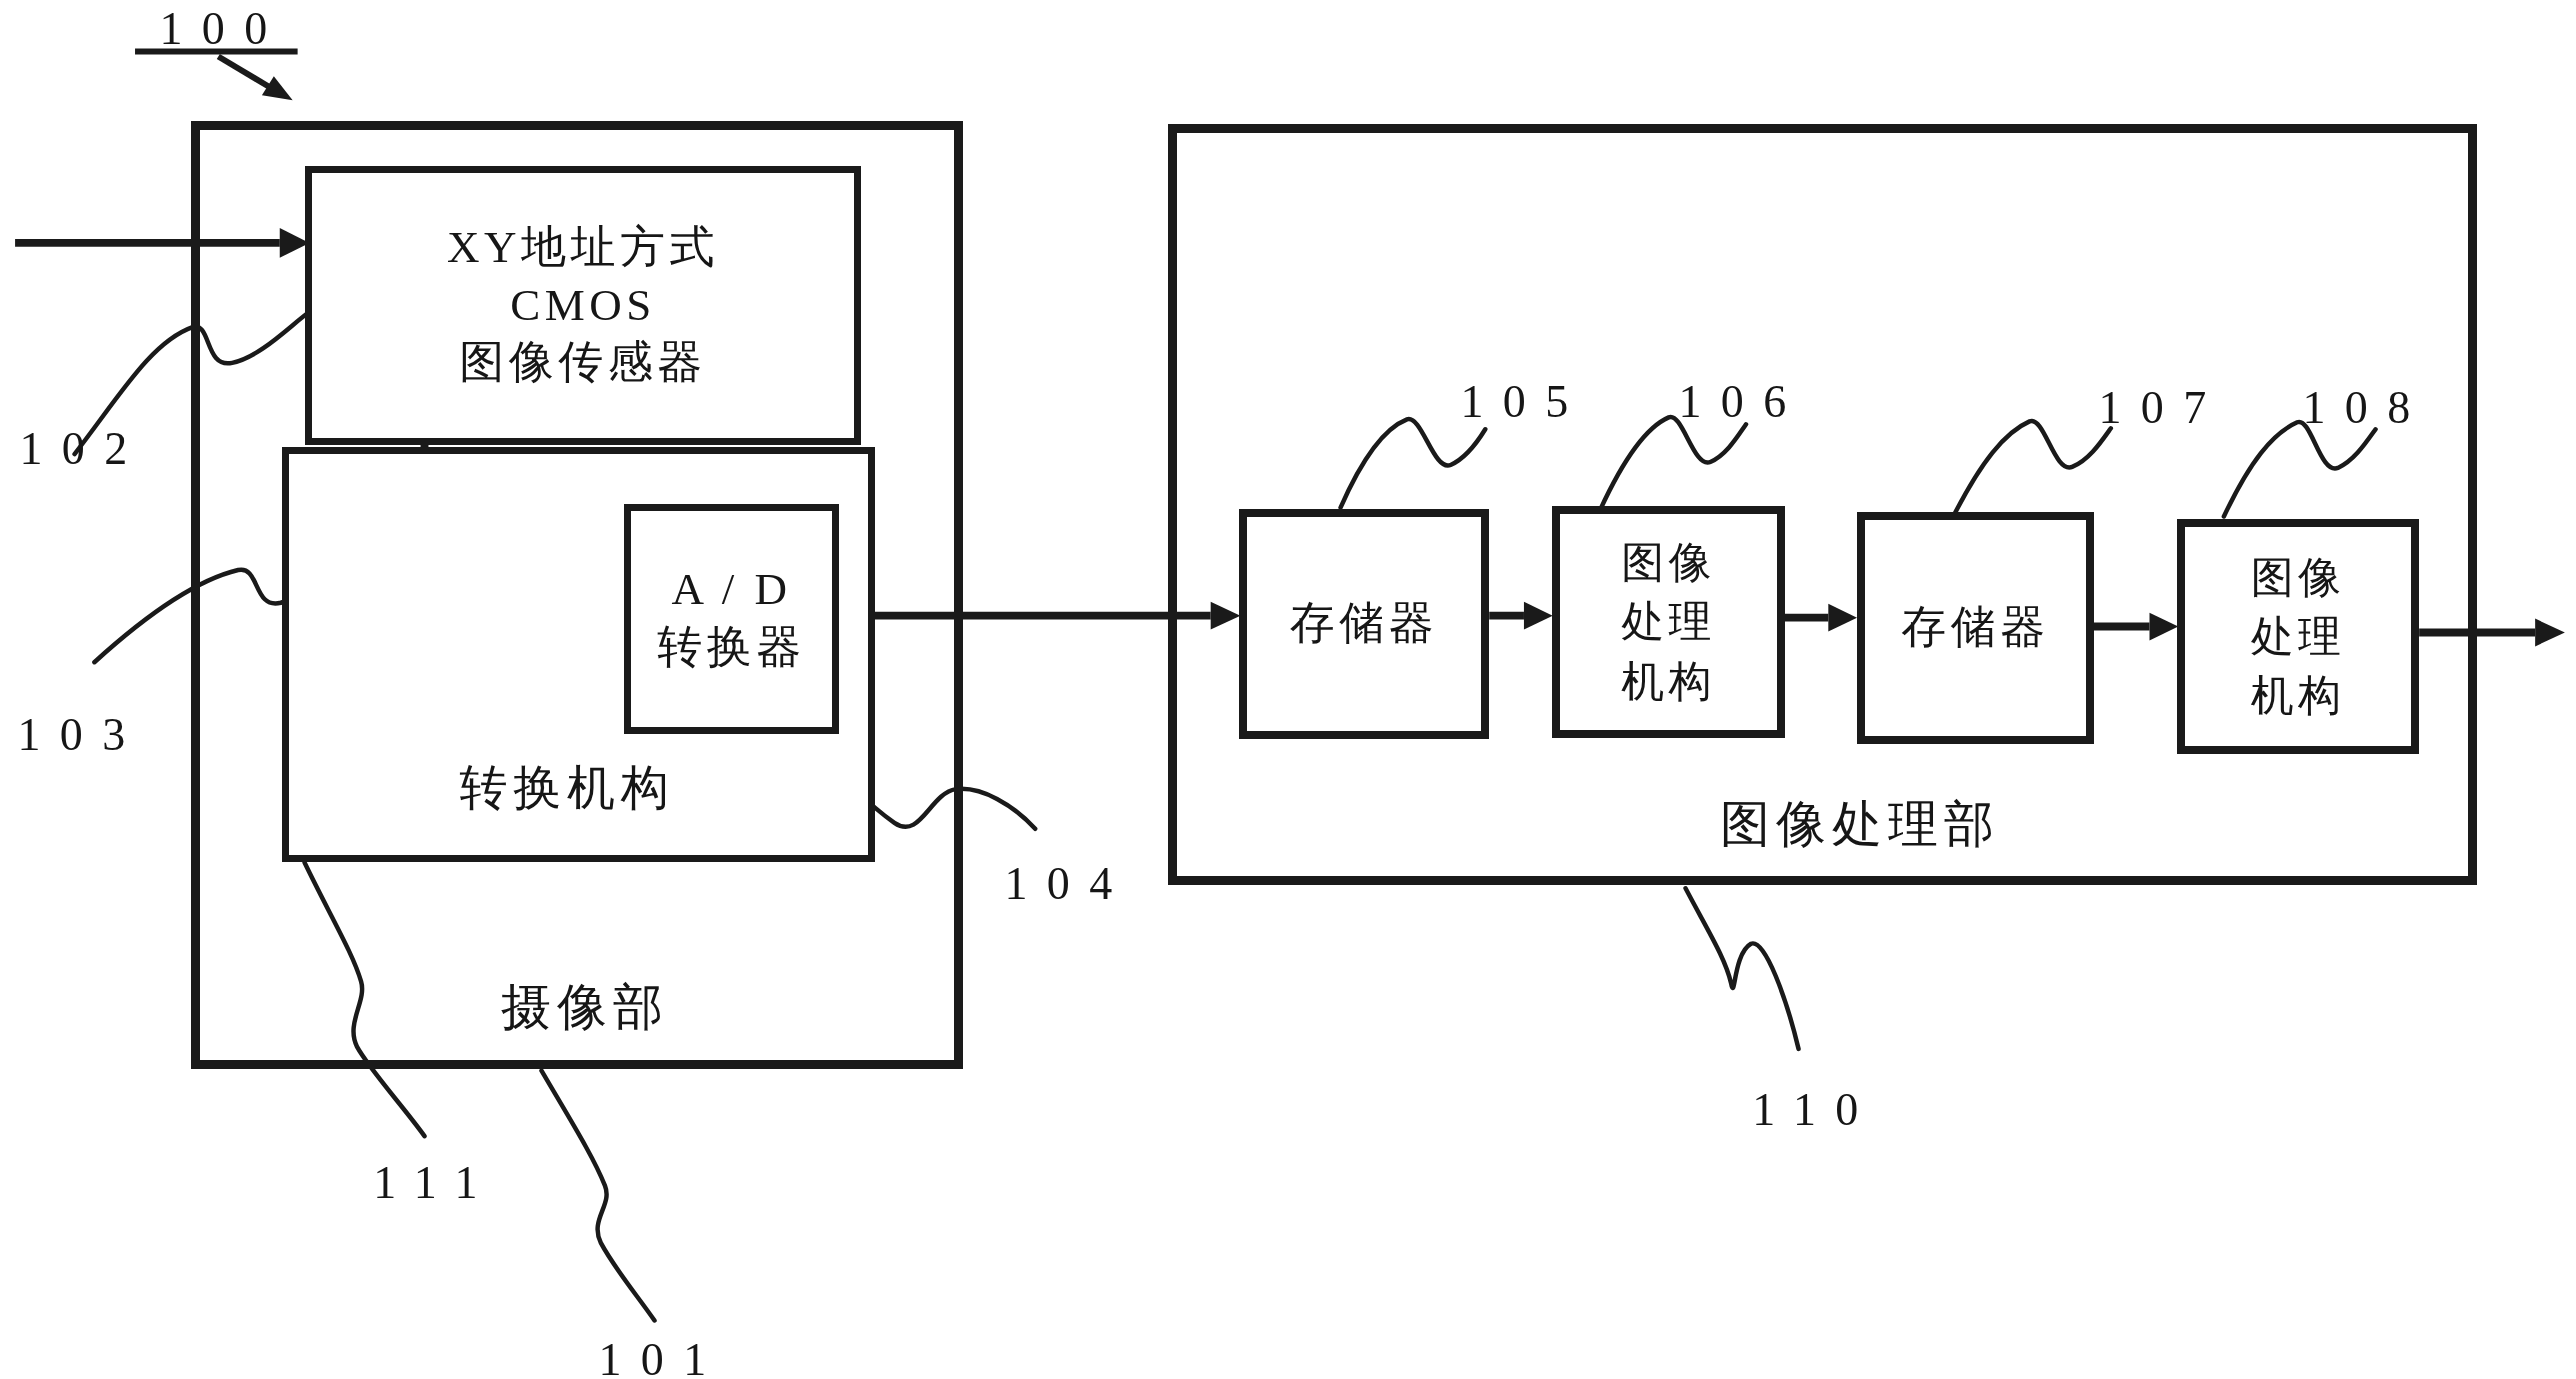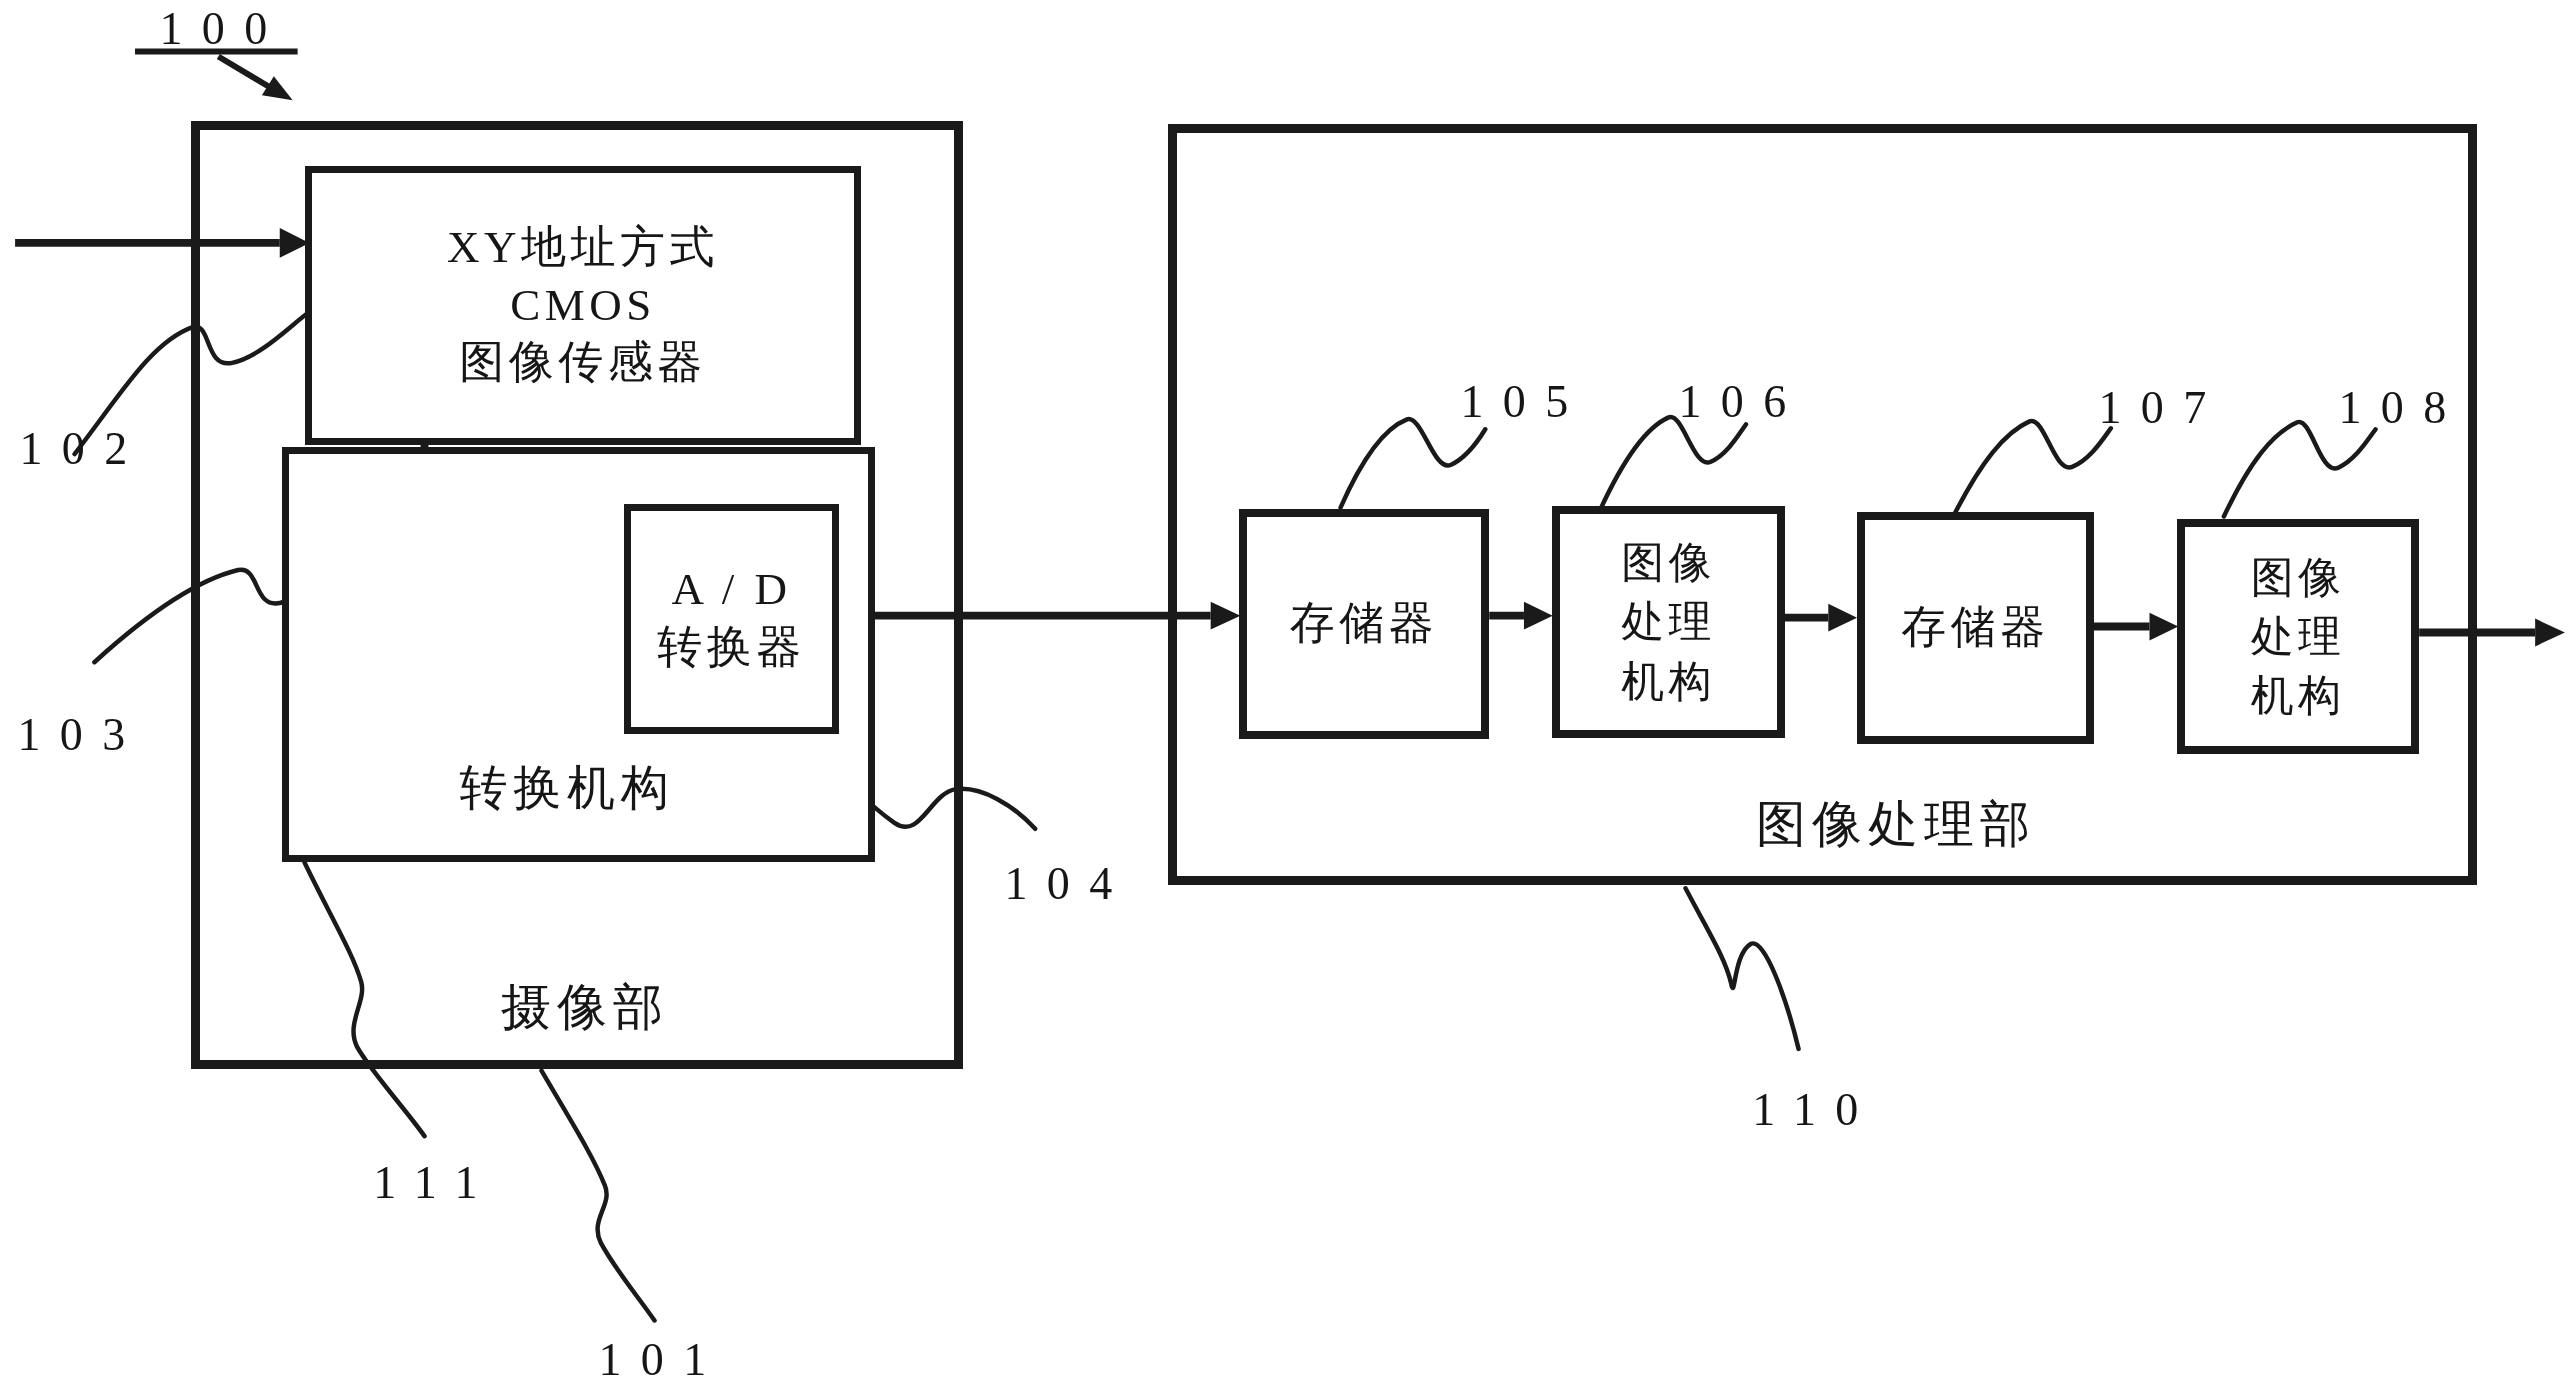--- a/index.html
+++ b/index.html
@@ -131,28 +131,28 @@
   <div class="box unit-big" style="left:1857px;top:512px;width:237px;height:232px;">
     <div class="box-label">存储器</div>
   </div>
 
   <div class="box unit-big proc" style="left:2177px;top:519px;width:242px;height:235px;">
     <div class="box-label">图像
 处理
 机构</div>
   </div>
 
-  <div class="sec-label" style="left:1860px;top:791px;margin-left:36px;">图像处理部</div>
+  <div class="sec-label" style="left:1860px;top:791px;">图像处理部</div>
 
   <div class="num" style="left:223px;top:2px;">100</div>
   <div class="num" style="left:83px;top:422px;">102</div>
   <div class="num" style="left:81px;top:680px;margin-top:28px;">103</div>
   <div class="num" style="left:1068px;top:857px;">104</div>
   <div class="num" style="left:1524px;top:375px;">105</div>
   <div class="num" style="left:1742px;top:375px;">106</div>
   <div class="num" style="left:2162px;top:381px;">107</div>
-  <div class="num" style="left:2366px;top:381px;margin-left:36px;">108</div>
+  <div class="num" style="left:2366px;top:381px;">108</div>
   <div class="num" style="left:1815px;top:1083px;">110</div>
   <div class="num" style="left:435px;top:1156px;">111</div>
   <div class="num" style="left:662px;top:1333px;">101</div>
 
 </div>
 
 
 </body></html>

